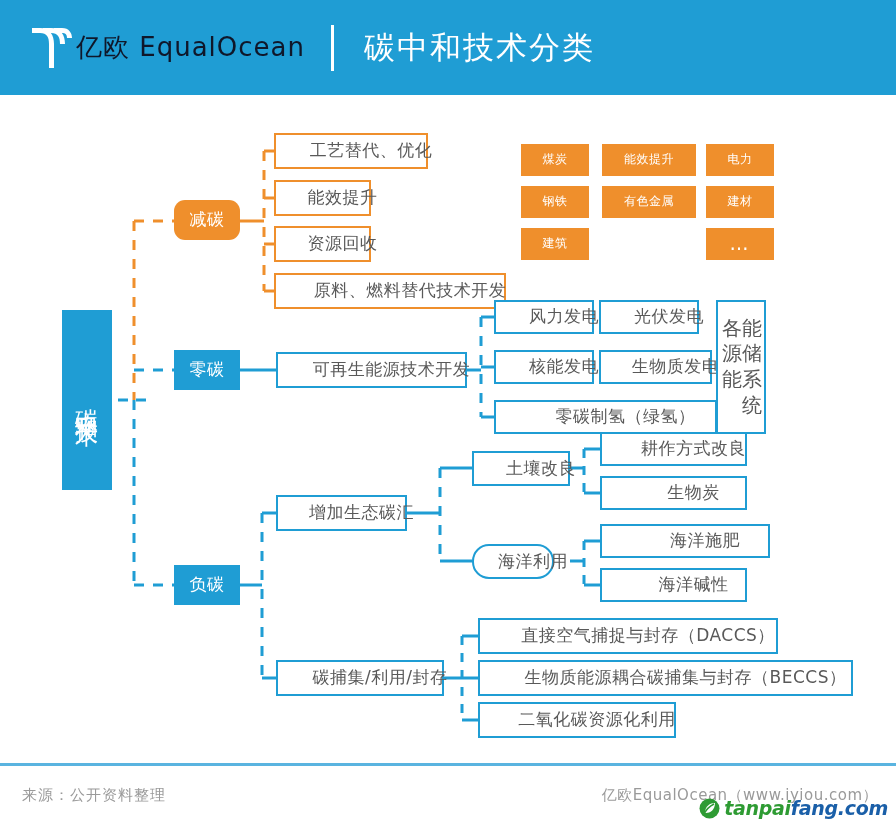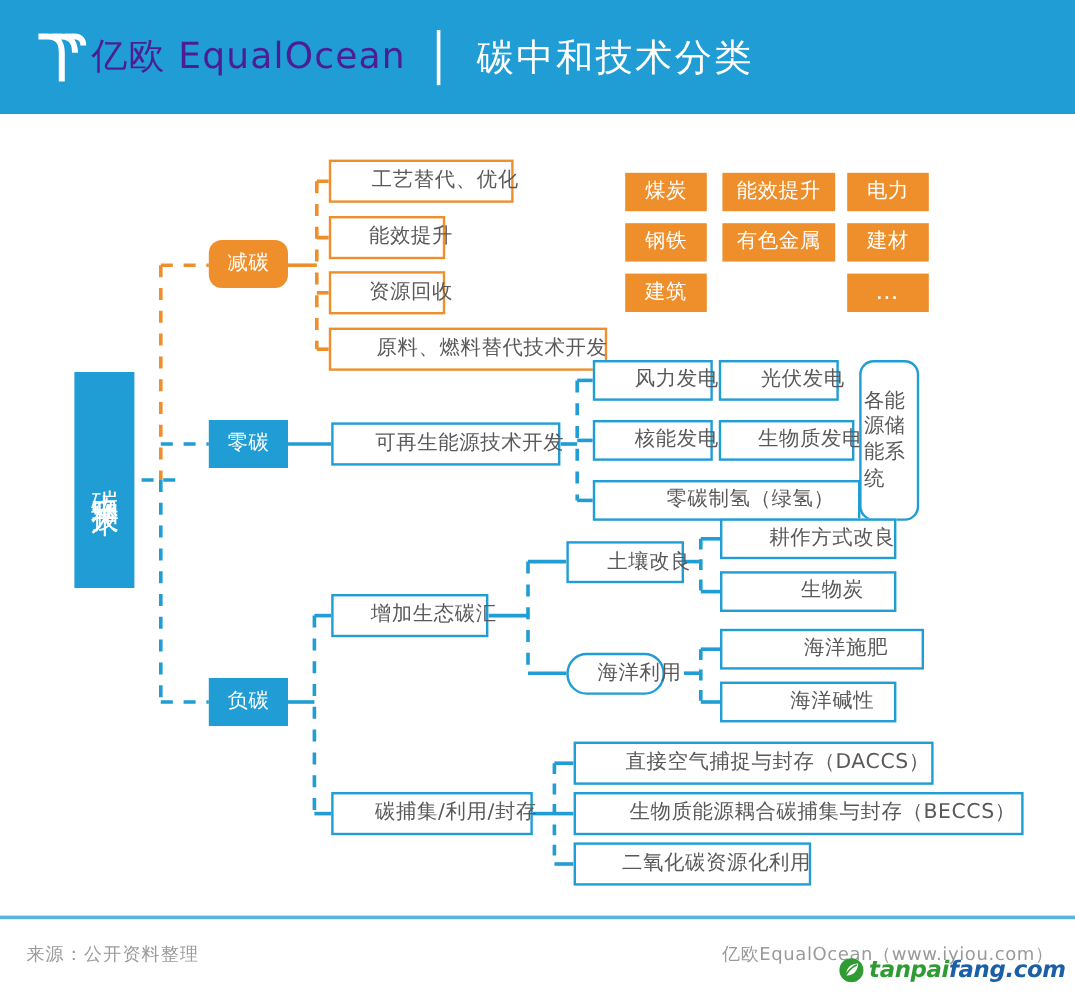--- a/index.html
+++ b/index.html
@@ -13,21 +13,21 @@
   }
   
   .header{
     position:absolute;left:0;top:0;width:896px;height:95px;
     background:#1f9dd4;
     display:flex;align-items:center;
   }
   .logo-wrap{display:flex;align-items:center;margin-left:30px;}
   .logo-mark{width:42px;height:46px;flex:none;}
   .logo-text{
-    color:#4c1d95;font-size:30px;letter-spacing:1px;
+    color:#0f172a;font-size:26px;letter-spacing:1px;
     margin-left:4px;white-space:nowrap;font-weight:400;
   }
   .head-divider{
     width:3px;height:46px;background:#ffffff;margin:0 30px 0 26px;
   }
   .head-title{
     color:#ffffff;font-size:31px;letter-spacing:2px;white-space:nowrap;
   }
   
   .canvas{position:absolute;left:0;top:95px;width:896px;height:660px;}
@@ -44,35 +44,35 @@
   .chip.orange{background:#ef8f2c;}
   .chip.blue{background:#1f9dd4;}
 
   
   .box{background:#ffffff;color:#595959;padding-left:40px;}
   .box.orange{border:2px solid #ef8f2c;}
   .box.blue{border:2px solid #1f9dd4;}
 
   
   .tag{
-    background:#ef8f2c;color:#ffffff;border:none;font-size:17px;
+    background:#ef8f2c;color:#ffffff;border:none;font-size:12px;
   }
   .tag.dots{font-size:19px;letter-spacing:2px;}
 
   
   .root{
     background:#1f9dd4;color:#ffffff;
     writing-mode:vertical-rl;text-orientation:upright;
     font-size:23px;letter-spacing:4px;line-height:1.05;
     display:flex;align-items:center;justify-content:center;
   }
   
   .vbox{
-    white-space:normal;text-align:left;font-size:17px;line-height:1.28;
-    padding:4px 2px;letter-spacing:0px;border-radius:12px;
+    white-space:normal;text-align:right;font-size:20px;line-height:1.28;
+    padding:4px 2px;letter-spacing:0px;
   }
   
   .foot-rule{
     position:absolute;left:0;top:763px;width:896px;height:3px;background:#5ab4e0;
   }
   .foot-left{
     position:absolute;left:22px;top:786px;font-size:15px;color:#9a9a9a;
     letter-spacing:1px;
   }
   .foot-right{

